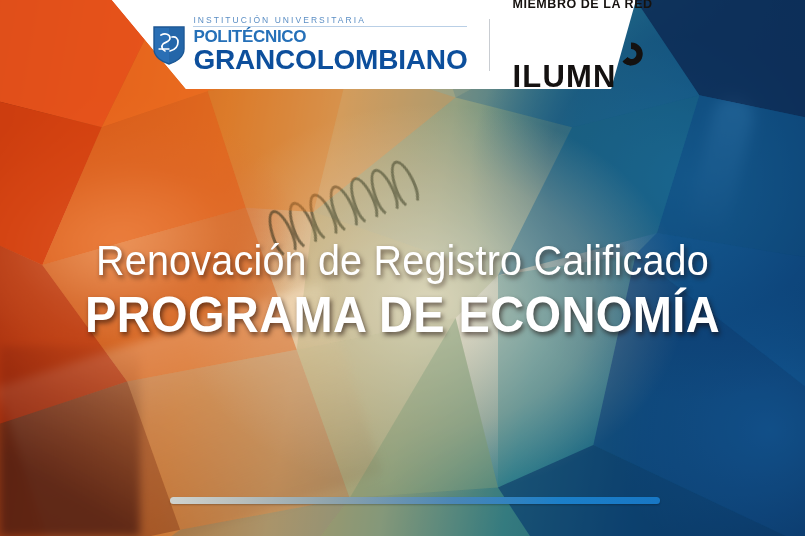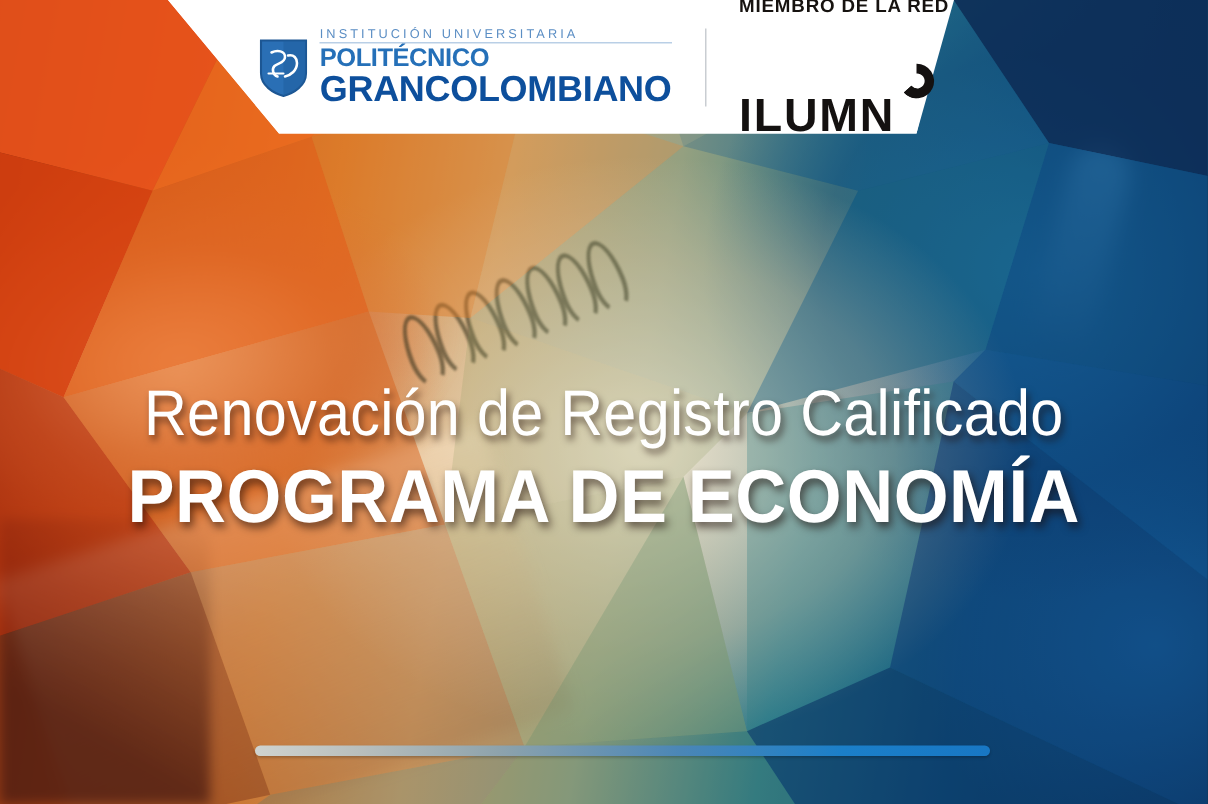--- a/index.html
+++ b/index.html
@@ -160,21 +160,21 @@
   }
   .pg-poli {
     font-size: 17px;
     letter-spacing: -0.3px;
     color: #2570b8;
     font-weight: 700;
     line-height: 0.98;
     white-space: nowrap;
   }
   .pg-gran {
-    font-size: 24px;
+    font-size: 28px;
     letter-spacing: -0.2px;
     color: #0d4f9c;
     font-weight: bold;
     line-height: 1.02;
     white-space: nowrap;
   }
 
   .logo-divider {
     width: 1px;
     height: 52px;
@@ -219,21 +219,20 @@
     margin-bottom: 1px;
   }
 
   
   .title-block {
     position: absolute;
     left: 0;
     top: 238px;
     width: 805px;
     text-align: center;
-    margin-top: 16px;
   }
   .title-line1 {
     font-size: 43px;
     font-weight: 400;
     color: #ffffff;
     letter-spacing: 0.2px;
     line-height: 1.05;
     font-stretch: condensed;
     transform: scaleX(0.92);
     text-shadow: 2px 3px 5px rgba(30,10,5,0.55);

